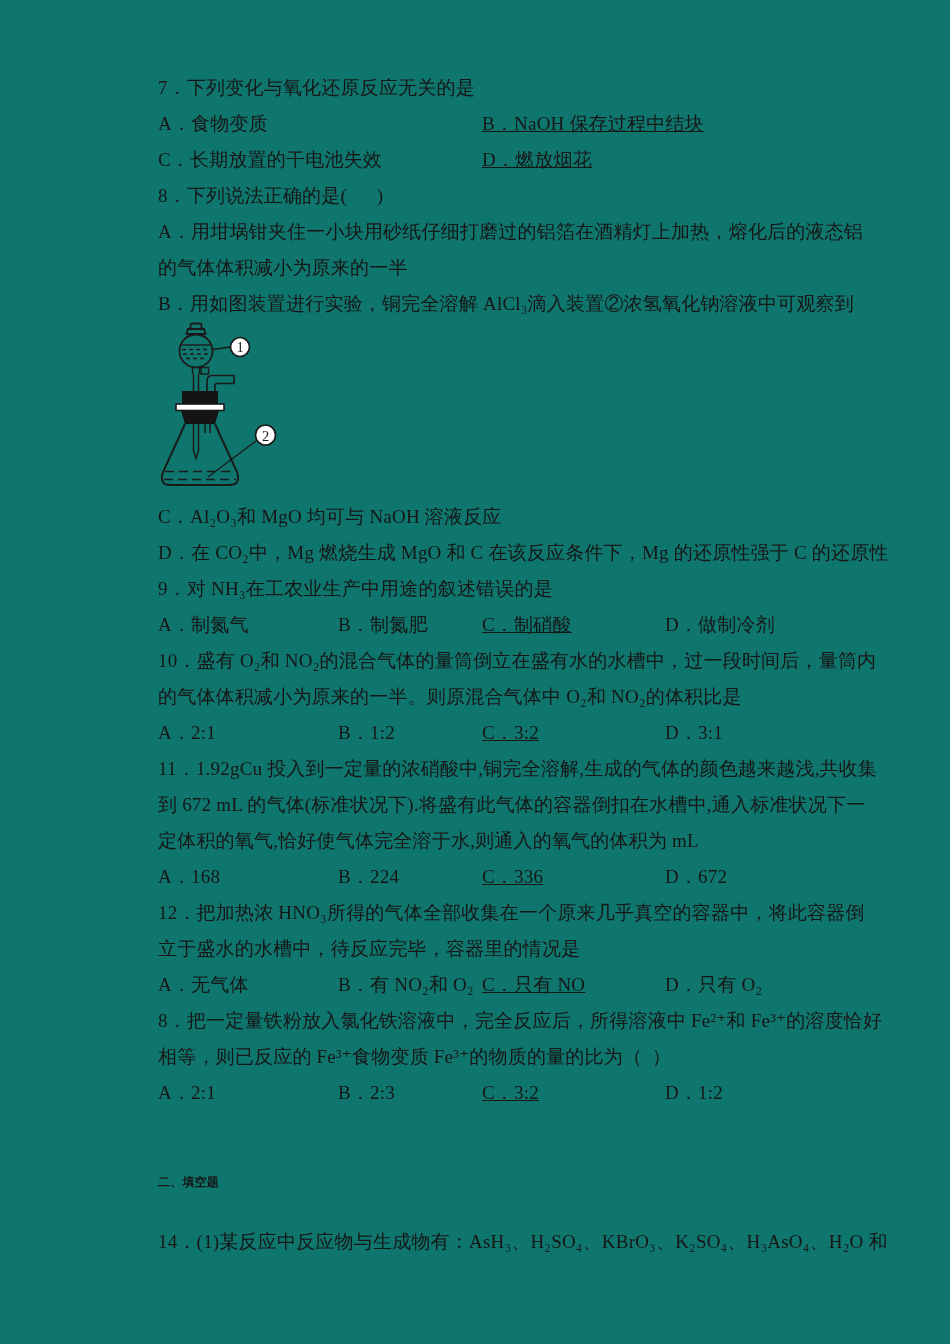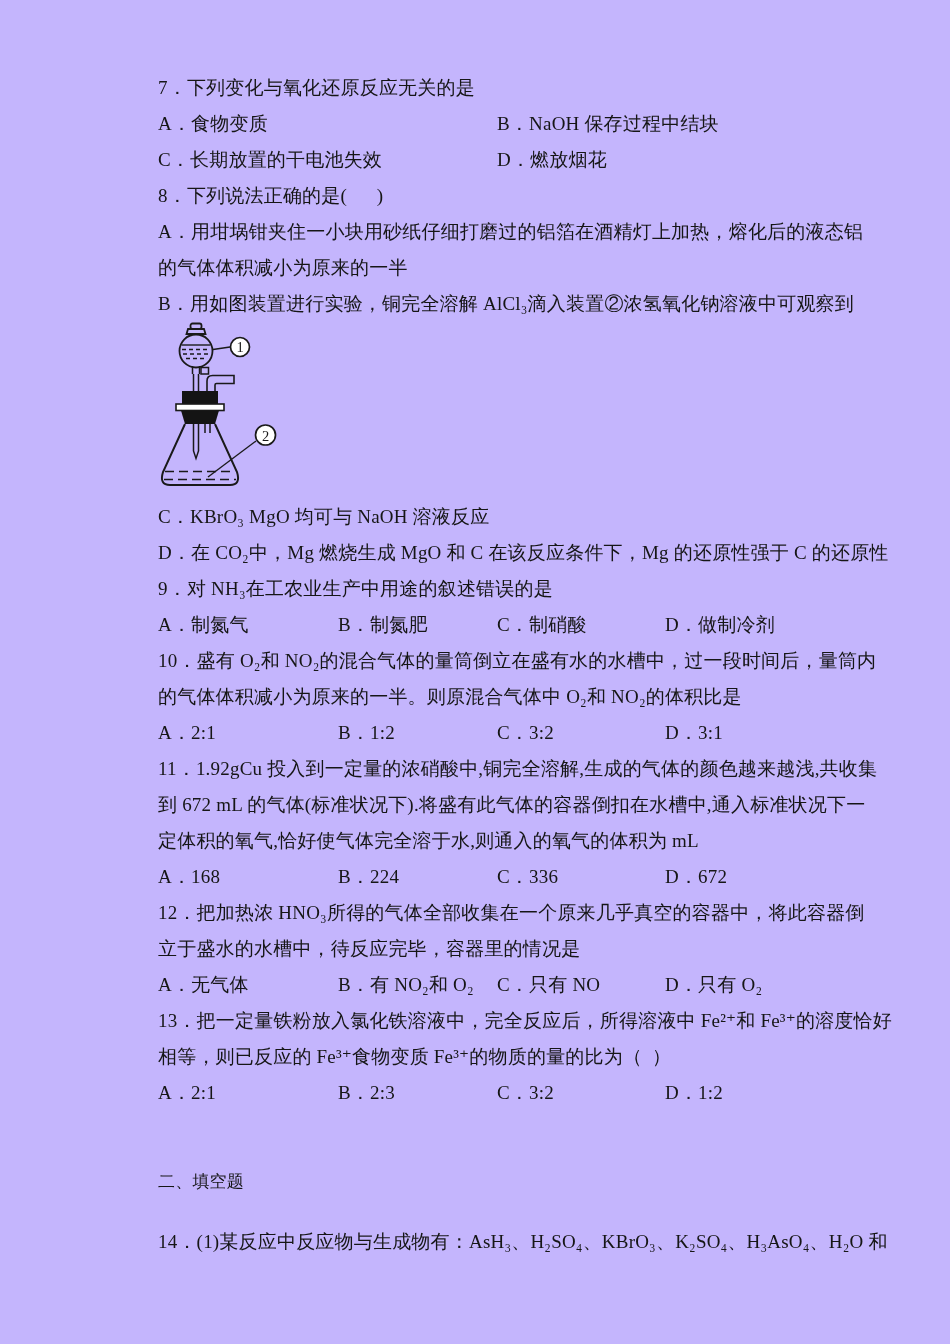--- a/index.html
+++ b/index.html
@@ -2,38 +2,38 @@
 <html><head>
 <meta charset="utf-8">
 <style>
   * { margin:0; padding:0; box-sizing:border-box; }
   html,body { width:950px; height:1344px; }
   body {
     background:#ffffff;
     font-family:"Liberation Serif","DejaVu Serif",serif;
     color:#161616;
   }
-  .page { position:relative; width:950px; height:1344px; background:#c4b5fd; overflow:hidden; }
+  .page { position:relative; width:950px; height:1344px; background:#0f766e; overflow:hidden; }
   .content { position:absolute; left:158px; top:70px; width:650px; }
   .ln {
     position:relative;
     height:36px;
     line-height:36px;
     font-size:19px;
     white-space:pre;
     letter-spacing:0.2px;
   }
   .row .opt { position:absolute; top:0; white-space:pre; }
   .o0 { left:0; }
   .o1 { left:180px; }
-  .o2 { left:339px; }
+  .o2 { left:324px;text-decoration:underline; }
   .o3 { left:507px; }
   .figure { position:relative; height:177px; }
   .figure svg { position:absolute; left:0; top:0; }
-  .sec { margin-top:53px; font-weight:normal; font-size:17px; font-family:"Liberation Sans","DejaVu Sans",sans-serif; }
+  .sec { margin-top:53px; font-weight:bold; font-size:12px; font-family:"Liberation Sans","DejaVu Sans",sans-serif; }
   .q14 { margin-top:24px; }
   svg text { font-family:"Liberation Serif","DejaVu Serif",serif; }
 </style>
 </head>
 <body>
 
 <div class="page">
   <div class="content">
 
     <div class="ln">7．下列变化与氧化还原反应无关的是</div>
@@ -96,21 +96,21 @@
         </g>
 
         <g>
           <line x1="50" y1="155" x2="98" y2="119" stroke="#1a1a1a" stroke-width="1.4"></line>
           <circle cx="107.5" cy="113" r="10" fill="#ffffff" stroke="#1a1a1a" stroke-width="1.7"></circle>
           <text x="107.5" y="118.5" text-anchor="middle" font-size="14.5" fill="#1a1a1a" stroke="none">2</text>
         </g>
       </svg>
     </div>
 
-    <div class="ln">C．KBrO₃ MgO 均可与 NaOH 溶液反应</div>
+    <div class="ln">C．Al₂O₃和 MgO 均可与 NaOH 溶液反应</div>
     <div class="ln">D．在 CO₂中，Mg 燃烧生成 MgO 和 C 在该反应条件下，Mg 的还原性强于 C 的还原性</div>
 
     <div class="ln">9．对 NH₃在工农业生产中用途的叙述错误的是</div>
     <div class="ln row">
       <span class="opt o0">A．制氮气</span>
       <span class="opt o1">B．制氮肥</span>
       <span class="opt o2">C．制硝酸</span>
       <span class="opt o3">D．做制冷剂</span>
     </div>
 
@@ -135,21 +135,21 @@
 
     <div class="ln">12．把加热浓 HNO₃所得的气体全部收集在一个原来几乎真空的容器中，将此容器倒</div>
     <div class="ln">立于盛水的水槽中，待反应完毕，容器里的情况是</div>
     <div class="ln row">
       <span class="opt o0">A．无气体</span>
       <span class="opt o1">B．有 NO₂和 O₂</span>
       <span class="opt o2">C．只有 NO</span>
       <span class="opt o3">D．只有 O₂</span>
     </div>
 
-    <div class="ln">13．把一定量铁粉放入氯化铁溶液中，完全反应后，所得溶液中 Fe²⁺和 Fe³⁺的溶度恰好</div>
+    <div class="ln">8．把一定量铁粉放入氯化铁溶液中，完全反应后，所得溶液中 Fe²⁺和 Fe³⁺的溶度恰好</div>
     <div class="ln">相等，则已反应的 Fe³⁺食物变质 Fe³⁺的物质的量的比为（  ）</div>
     <div class="ln row">
       <span class="opt o0">A．2:1</span>
       <span class="opt o1">B．2:3</span>
       <span class="opt o2">C．3:2</span>
       <span class="opt o3">D．1:2</span>
     </div>
 
     <div class="ln sec">二、填空题</div>
     <div class="ln q14">14．(1)某反应中反应物与生成物有：AsH₃、H₂SO₄、KBrO₃、K₂SO₄、H₃AsO₄、H₂O 和</div>

